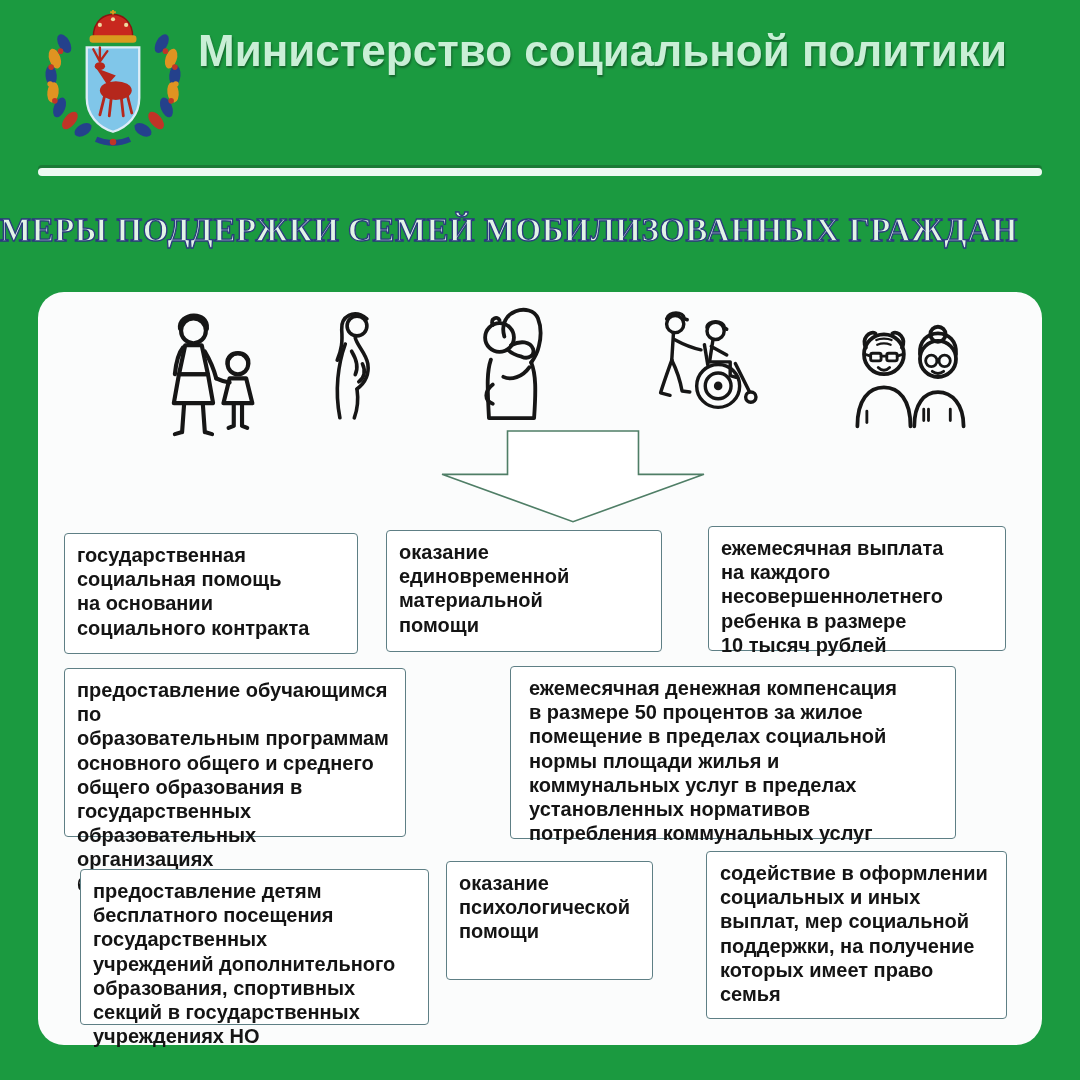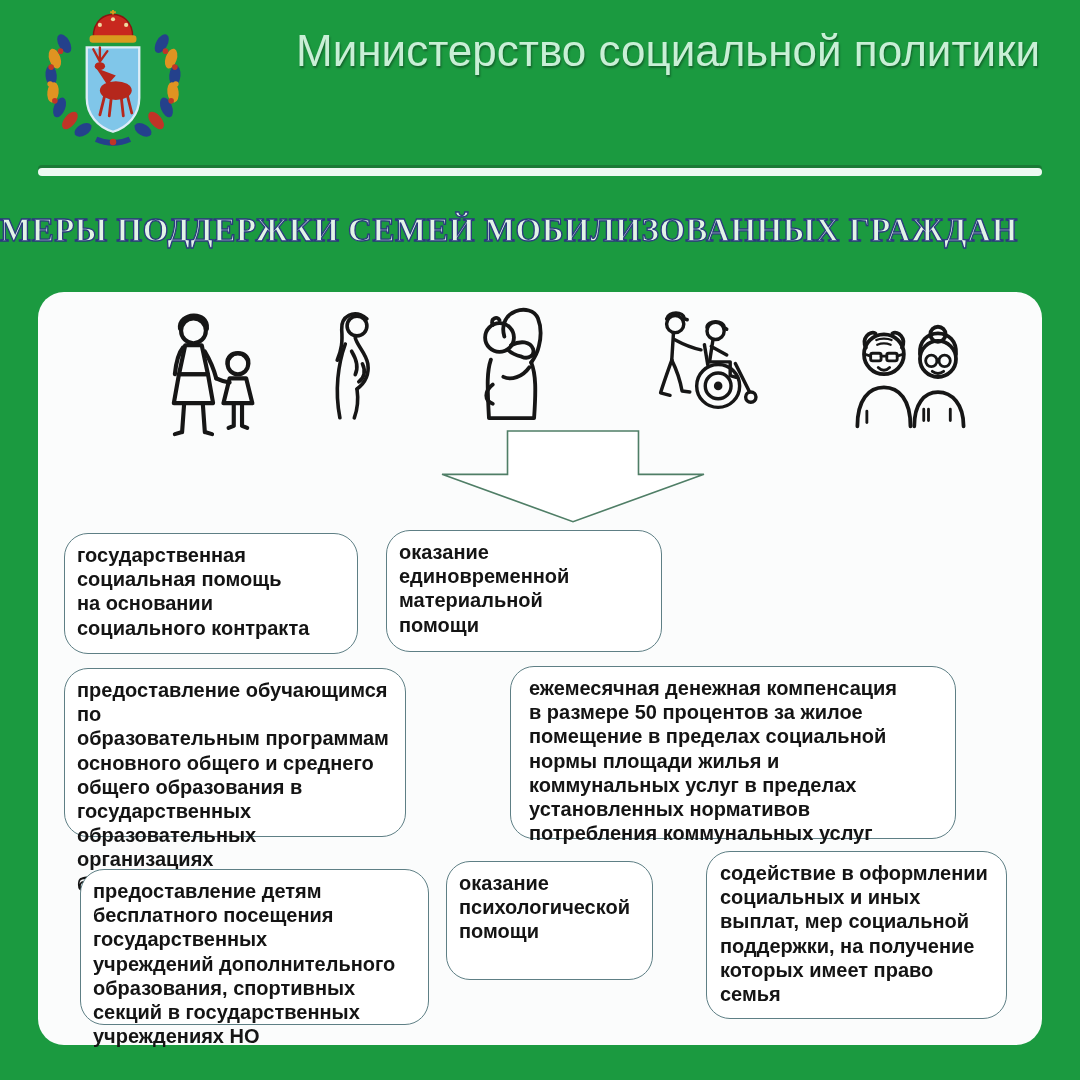--- a/index.html
+++ b/index.html
@@ -4,22 +4,22 @@
 <style>
   html,body{margin:0;padding:0;}
   body{
     width:1080px;height:1080px;position:relative;overflow:hidden;
     background:#1b9a40;
     font-family:"Liberation Sans","DejaVu Sans",sans-serif;
   }
   
   .top-header{position:absolute;left:0;top:0;width:1080px;height:160px;display:flex;align-items:flex-start;}
   .crest{margin:8px 0 0 38px;width:150px;height:145px;flex:0 0 auto;}
-  .title-block{flex:1;text-align:right;padding:22px 40px 0 10px;
-    color:#c9efd6;font-size:44px;line-height:1.32;font-weight:normal;
+  .title-block{flex:1;text-align:left;padding:22px 40px 0 10px;
+    color:#c9efd6;font-size:44px;line-height:1.32;font-weight:bold;
     text-shadow:1px 2px 2px rgba(10,35,20,.45);}
   
   .divider{position:absolute;left:38px;top:168px;width:1004px;height:8px;
     background:#edf9f2;border-radius:4px;box-shadow:0 -3px 0 rgba(25,70,40,.38);}
   
   .main-heading{position:absolute;left:0;top:212px;width:918px;text-align:center;
     font-family:"Liberation Serif","DejaVu Serif",serif;font-weight:bold;
     font-size:33px;letter-spacing:.5px;white-space:nowrap;
     color:#e2f4e7;-webkit-text-stroke:1.3px #2b3a7e;
     text-shadow:0 0 1px #2b3a7e;}
@@ -32,21 +32,21 @@
   .icon-1{left:110px;top:14px;width:124px;}
   .icon-2{left:274px;top:16px;width:72px;}
   .icon-3{left:426px;top:10px;width:96px;}
   .icon-4{left:614px;top:14px;width:116px;}
   .icon-5{left:808px;top:30px;width:128px;}
   
   .arrow-wrap{position:absolute;left:403px;top:138px;width:264px;}
   .arrow-wrap svg{display:block;width:100%;height:auto;}
   
   .measure-box{position:absolute;box-sizing:border-box;
-    border:1.5px solid #5e7f85;border-radius:24px;background:#fff;
+    border:1.5px solid #5e7f85;border-radius:4px;background:#fff;
     padding:9px 12px;white-space:pre-line;
     color:#141414;font-weight:bold;font-size:20px;line-height:1.21;}
   .b1{left:26px;top:241px;width:294px;height:121px;}
   .b2{left:348px;top:238px;width:276px;height:122px;}
   .b3{left:670px;top:234px;width:298px;height:125px;}
   .b4{left:26px;top:376px;width:342px;height:169px;}
   .b5{left:472px;top:374px;width:446px;height:173px;padding-left:18px;}
   .b6{left:42px;top:577px;width:349px;height:156px;}
   .b7{left:408px;top:569px;width:207px;height:119px;}
   .b8{left:668px;top:559px;width:301px;height:168px;padding-left:13px;}
@@ -210,20 +210,25 @@
   </div>
 
   <div class="measure-box b1">государственная
 социальная помощь
 на основании
 социального контракта</div>
   <div class="measure-box b2">оказание
 единовременной
 материальной
 помощи</div>
+  <div class="measure-box b3">ежемесячная выплата
+на каждого
+несовершеннолетнего
+ребенка в размере
+10 тысяч рублей</div>
   <div class="measure-box b4">предоставление обучающимся по
 образовательным программам
 основного общего и среднего
 общего образования в
 государственных
 образовательных организациях
 бесплатного горячего питания</div>
   <div class="measure-box b5">ежемесячная денежная компенсация
 в размере 50 процентов за жилое
 помещение в пределах социальной

